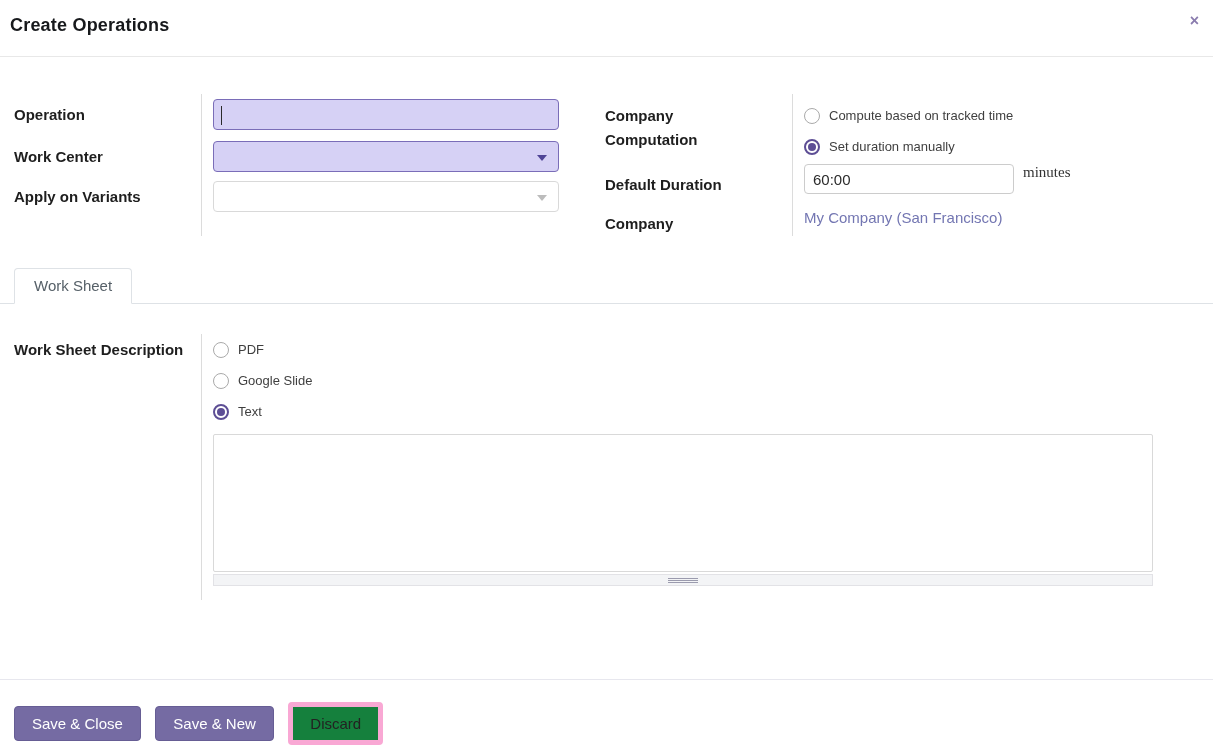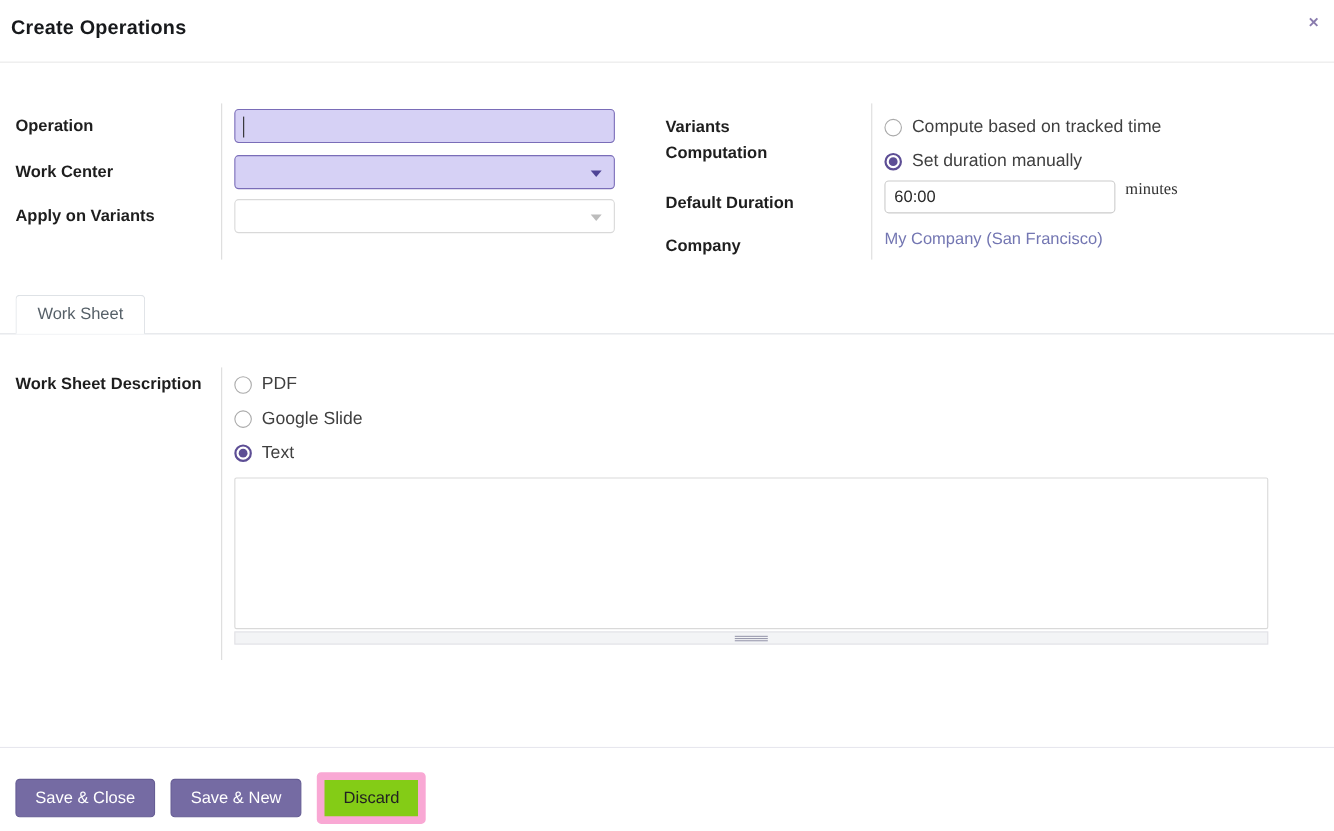--- a/index.html
+++ b/index.html
@@ -48,21 +48,21 @@
   .col-right .label-col { padding-top:10px; }
   .col-right .lbl { display:block; line-height:24px; }
   .lbl-duration { width:130px; height:63px; }
   .lbl-default { height:45px; padding-top:6px; }
   .col-right .field-col { padding-top:6px; padding-right:10px; }
 
   .radio-row { display:flex; align-items:center; height:31px; cursor:pointer; }
   .radio { width:16px; height:16px; border-radius:50%; border:1px solid #aaa; background:#fff; flex:none; position:relative; margin-right:9px; }
   .radio.sel { border:2px solid var(--accent); }
   .radio.sel::after { content:""; position:absolute; left:50%; top:50%; width:8px; height:8px; margin:-4px 0 0 -4px; border-radius:50%; background:var(--accent); }
-  .radio-label { font-size:16px; color:#3f3f3f; }
+  .radio-label { font-size:13px; color:#3f3f3f; }
 
   .duration-row { margin-top:2px; display:flex; align-items:flex-start; }
   .input-plain { width:210px; height:30px; border:1px solid #ccc; border-radius:4px; padding:0 8px; font-size:15px; color:#2b2b2b; font-family:inherit; }
   .suffix { margin-left:9px; font-size:15px; color:#333;font-family:Liberation Serif, serif; }
   .company-row { margin-top:15px; }
   .link { color:var(--link); font-size:15px; text-decoration:none; cursor:pointer; }
 
   
   .tab-bar { margin-top:31px; border-bottom:1px solid #dee2e6; padding-left:14px; }
   .tab { display:inline-block; position:relative; top:1px; background:#fff; border:1px solid #dee2e6; border-bottom:1px solid #fff; border-radius:4px 4px 0 0; padding:8px 19px 9px; font-size:15px; color:#566068; cursor:pointer; }
@@ -75,21 +75,21 @@
   .ws-radios { }
   .desc-area { display:block; margin-top:7px; width:940px; height:138px; border:1px solid #d9d9d9; border-radius:2px; resize:none; font-family:inherit; font-size:14px; padding:6px 8px; color:#333; outline:none; }
   .desc-strip { margin-top:2px; width:940px; height:12px; background:#f3f4f6; border:1px solid #e2e2e6; display:flex; align-items:center; justify-content:center; cursor:row-resize; }
   .grip { width:30px; }
   .grip span { display:block; height:1px; background:#9b9bae; margin:1px 0; }
 
   
   .dialog-footer { position:absolute; left:0; right:0; top:679px; border-top:1px solid #e7e7ee; padding:22px 0 0 14px; }
   .btn { display:inline-block; font-family:inherit; font-size:15px; border-radius:4px; padding:8px 17px; margin-right:10px; cursor:pointer; }
   .btn-primary { background:var(--btn); border:1px solid #665d94; color:#fff; }
-  .btn-secondary { background:#84cc16; border:7px solid #f9a8d4; color:#222; }
+  .btn-secondary { background:#15803d; border:5px solid #f9a8d4; color:#222; }
 </style>
 </head>
 <body>
 
 <div class="dialog">
 
   <div class="dialog-header">
     <span class="dialog-title">Create Operations</span>
     <button class="close-btn">×</button>
   </div>
@@ -110,21 +110,21 @@
           <span class="caret"></span>
         </div>
         <div class="fld select-plain select-box">
           <span class="caret"></span>
         </div>
       </div>
     </div>
 
     <div class="col-right">
       <div class="label-col">
-        <span class="lbl lbl-duration">Variants Computation</span>
+        <span class="lbl lbl-duration">Company Computation</span>
         <span class="lbl lbl-default">Default Duration</span>
         <span class="lbl">Company</span>
       </div>
       <div class="field-col">
         <div>
             <label class="radio-row">
               <span class="radio"></span>
               <span class="radio-label">Compute based on tracked time</span>
             </label>
             <label class="radio-row">

